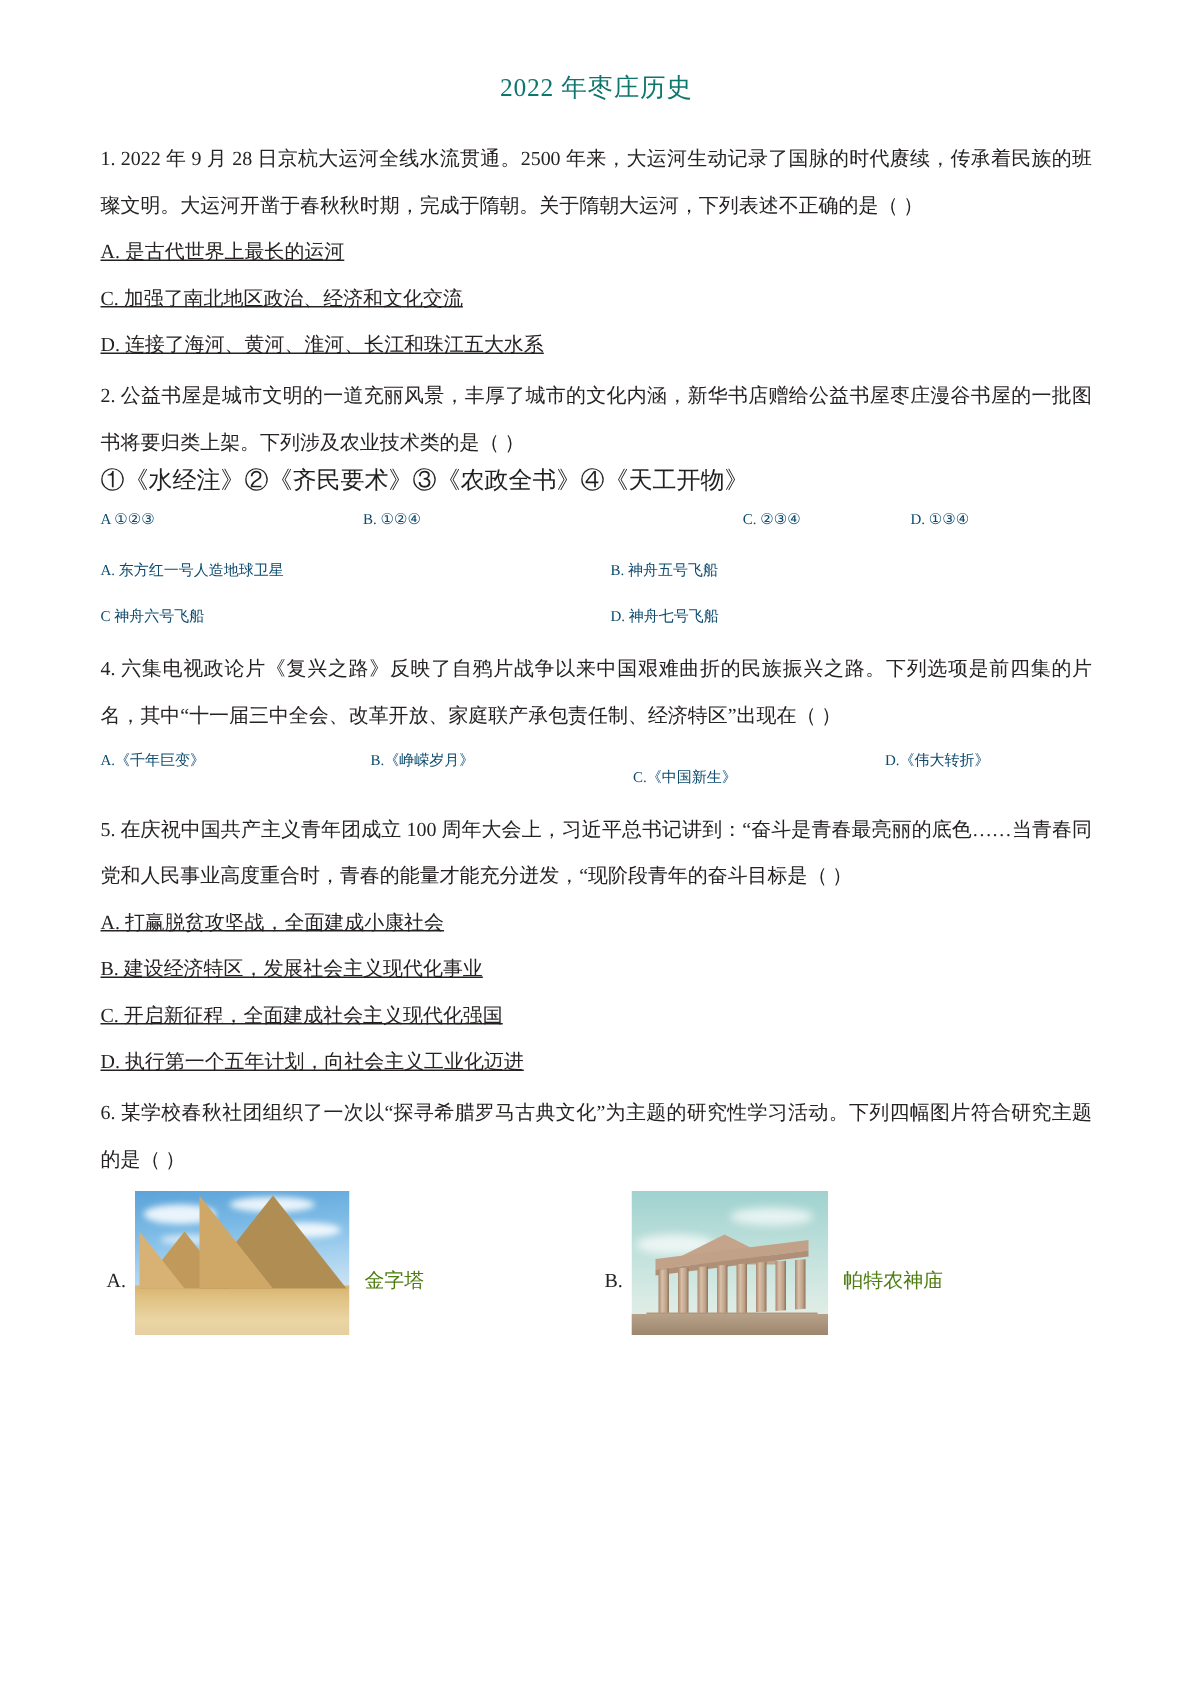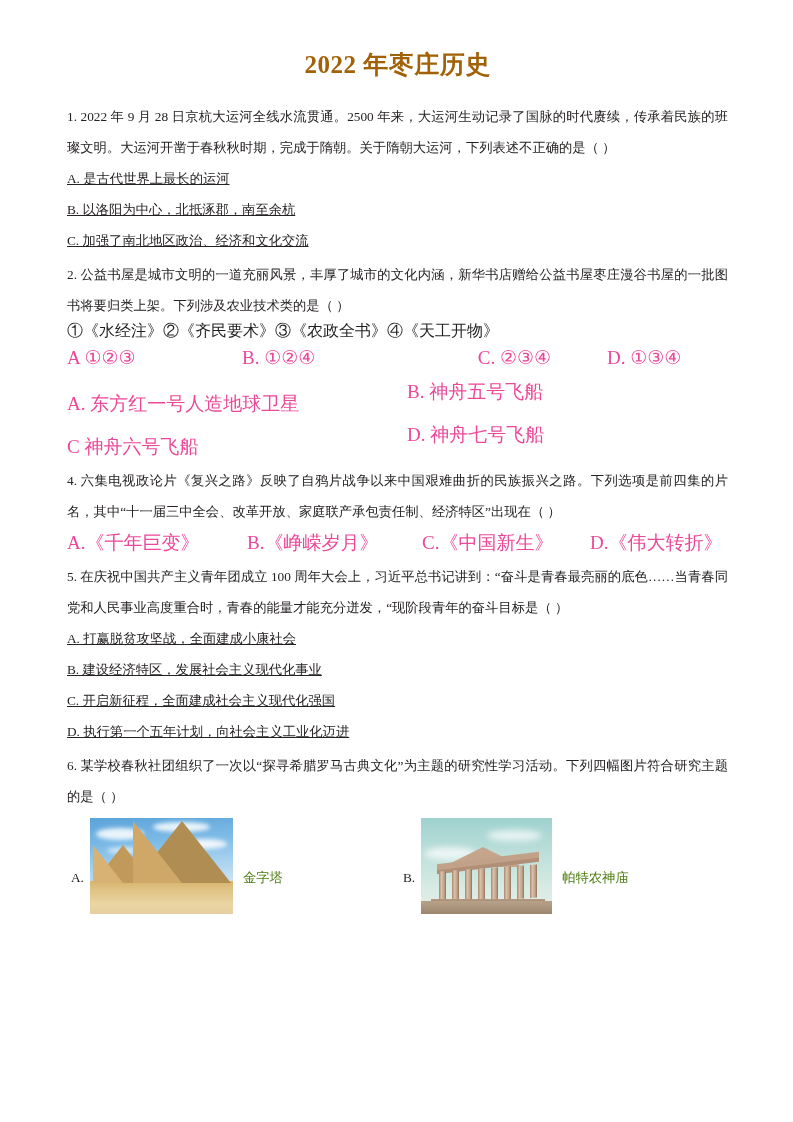--- a/index.html
+++ b/index.html
@@ -25,26 +25,26 @@
   .content {
     position: absolute;
     left: 67px;
     top: 47px;
     width: 661px;
   }
 
   
   .doc-title {
     text-align: center;
-    font-weight: bold;
-    font-size: 25px;
+    font-weight: normal;
+    font-size: 17px;
     letter-spacing: 0.5px;
     line-height: 1.4;
     margin: 0 0 19px 0;
-    color: #a16207;
+    color: #0f766e;
   }
 
   
   .q-block { margin-bottom: 3px; }
   .stem {
     font-size: 13.3px;
     line-height: 31px;
     text-align: justify;
     text-justify: inter-ideograph;
     margin: 0;
@@ -52,42 +52,42 @@
   }
   .opts-stack .opt-line {
     font-size: 13.3px;
     line-height: 31px;
     color: #262222;
     white-space: nowrap;
     text-decoration: underline;
   }
   .opts-row {
     display: flex;
-    font-size: 19px;
+    font-size: 10px;
     line-height: 31px;
-    color: #ec4899;
+    color: #0c4a6e;
     white-space: nowrap;
   }
   .opts-row .cell { flex: 0 0 auto; }
   .c1 { width: 178px; }
   .c2 { width: 175px; }
   .c3 { width: 170px; }
   .c4 { width: auto; }
 
   
-  .two-col .cell-a { width: 340px; margin-top: 12px; }
+  .two-col .cell-a { width: 340px; }
   .two-col .cell-b { width: auto; }
 
   .q2-opts .c1 { width: 175px; }
   .q2-opts .c2 { width: 180px; }
   .q2-opts .c3 { width: 185px; text-align: center; }
 
   .q4-opts .c1 { width: 180px; }
   .q4-opts .c2 { width: 175px; }
-  .q4-opts .c3 { width: 168px; }
+  .q4-opts .c3 { width: 168px; margin-top: 11px; }
 
   .circled { letter-spacing: 0px; }
 
   
   .img-row {
     position: relative;
     height: 110px;
     margin-top: 6px;
   }
   .img-item {
@@ -230,22 +230,22 @@
 
 <div class="page">
   <div class="content">
 
     <h1 class="doc-title">2022 年枣庄历史</h1>
 
     <div class="q-block">
       <p class="stem">1. 2022 年 9 月 28 日京杭大运河全线水流贯通。2500 年来，大运河生动记录了国脉的时代赓续，传承着民族的班璨文明。大运河开凿于春秋秋时期，完成于隋朝。关于隋朝大运河，下列表述不正确的是（       ）</p>
       <div class="opts-stack">
         <div class="opt-line">A. 是古代世界上最长的运河</div>
-        <div class="opt-line">B. 以洛阳为中心，北抵涿郡，南至余杭</div>
         <div class="opt-line">C. 加强了南北地区政治、经济和文化交流</div>
+        <div class="opt-line">D. 连接了海河、黄河、淮河、长江和珠江五大水系</div>
       </div>
     </div>
 
     <div class="q-block">
       <p class="stem">2. 公益书屋是城市文明的一道充丽风景，丰厚了城市的文化内涵，新华书店赠给公益书屋枣庄漫谷书屋的一批图书将要归类上架。下列涉及农业技术类的是（    ）</p>
       <div class="opt-line circled">①《水经注》②《齐民要术》③《农政全书》④《天工开物》</div>
       <div class="opts-row q2-opts">
         <div class="cell c1 circled">A  ①②③</div>
         <div class="cell c2 circled">B. ①②④</div>
         <div class="cell c3 circled">C. ②③④</div>

